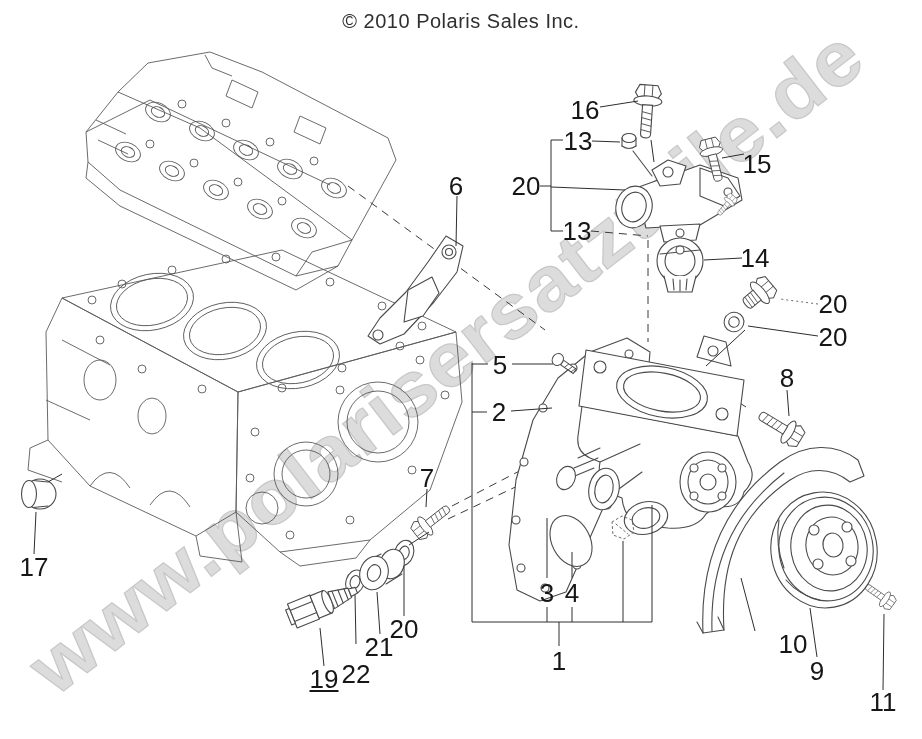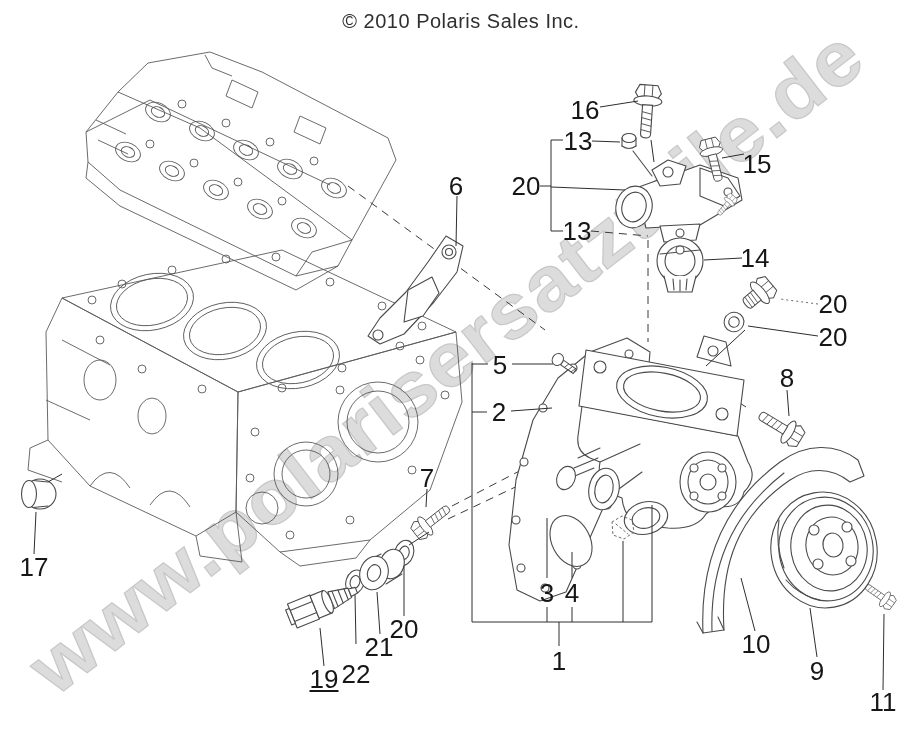--- a/index.html
+++ b/index.html
@@ -331,21 +331,21 @@
       <div class="callout" style="left: 833px; top: 304px;">20</div>
       <div class="callout" style="left: 833px; top: 337px;">20</div>
       <div class="callout" style="left: 456px; top: 186px;">6</div>
       <div class="callout" style="left: 500px; top: 365px;">5</div>
       <div class="callout" style="left: 499px; top: 412px;">2</div>
       <div class="callout" style="left: 787px; top: 378px;">8</div>
       <div class="callout" style="left: 427px; top: 478px;">7</div>
       <div class="callout" style="left: 547px; top: 593px;">3</div>
       <div class="callout" style="left: 572px; top: 593px;">4</div>
       <div class="callout" style="left: 559px; top: 661px;">1</div>
-      <div class="callout" style="left: 756px; top: 644px;">10</div>
+      <div class="callout" style="left: 793px; top: 644px;">10</div>
       <div class="callout" style="left: 817px; top: 671px;">9</div>
       <div class="callout" style="left: 883px; top: 702px; text-align: center;">11</div>
       <div class="callout" style="left: 34px; top: 567px;">17</div>
       <div class="callout" style="left: 324px; top: 679px; text-decoration: underline;">19</div>
       <div class="callout" style="left: 356px; top: 657px; margin-top: 17px;">22</div>
       <div class="callout" style="left: 379px; top: 647px;">21</div>
       <div class="callout" style="left: 404px; top: 629px;">20</div>
     </div>
 
 </div>

